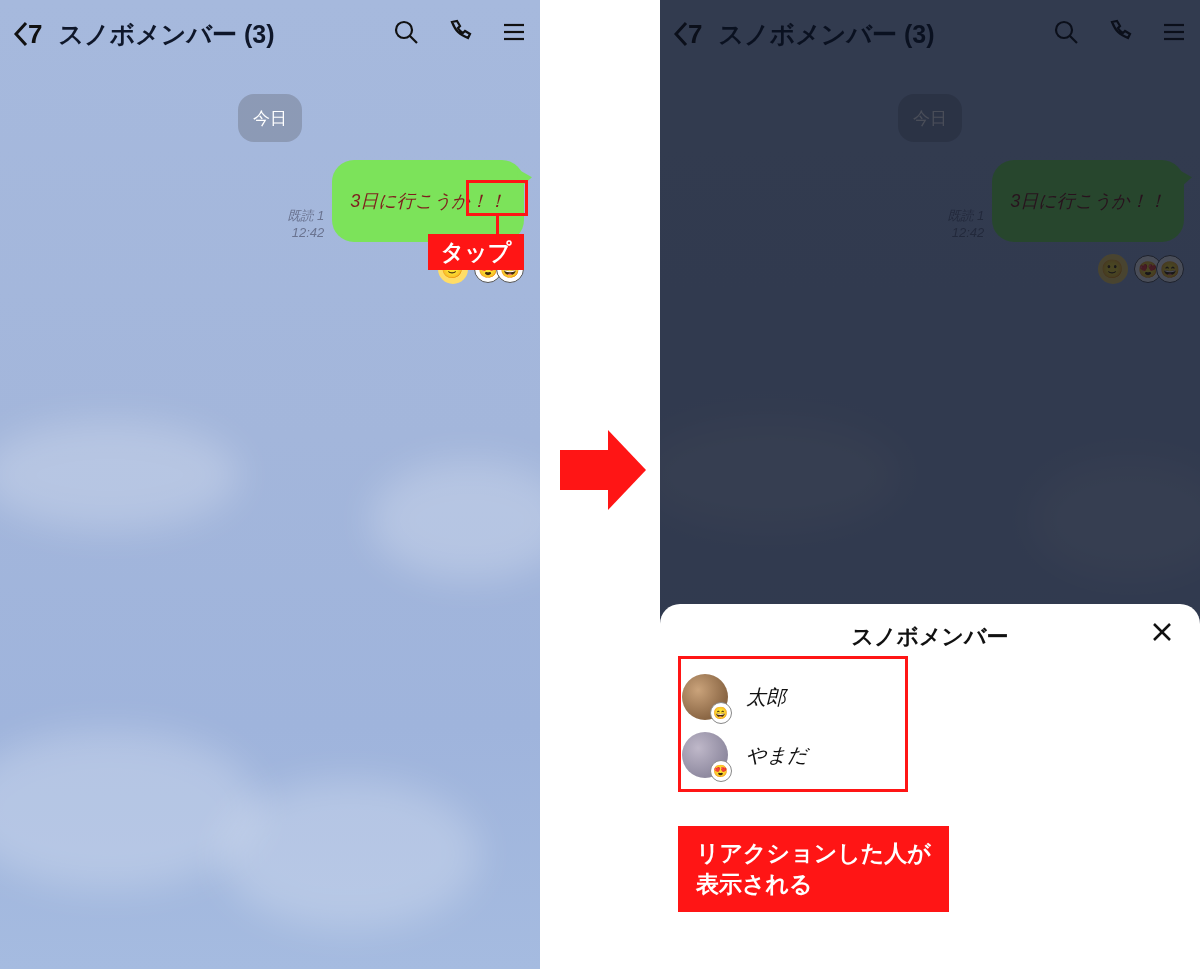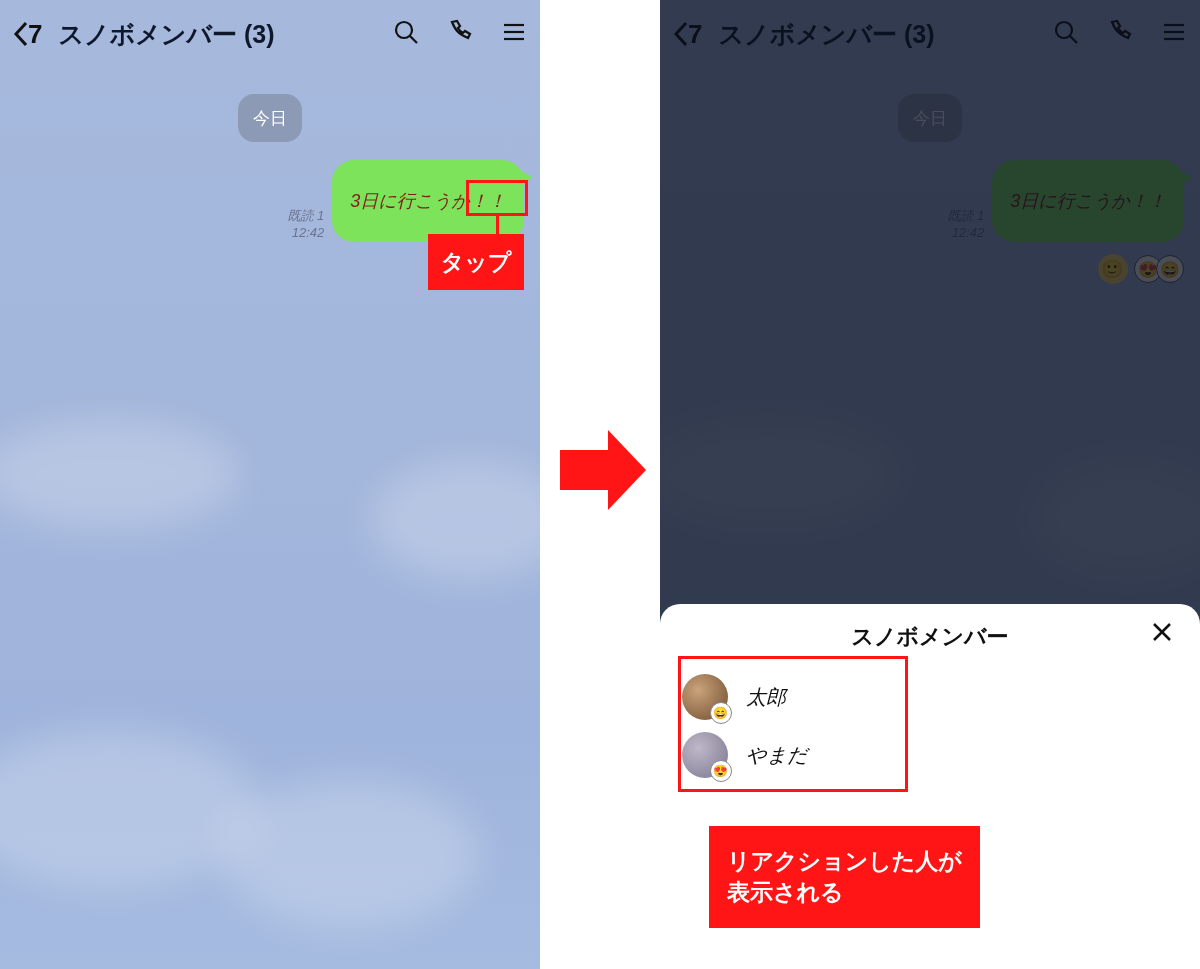--- a/index.html
+++ b/index.html
@@ -26,36 +26,36 @@
   .msg-row{display:flex;justify-content:flex-end;align-items:flex-end;margin-top:18px;padding-right:16px;font-style:italic;}
   .meta{text-align:right;margin-right:8px;color:#6a7390;font-size:13px;line-height:1.3;}
   .bubble{background:#7ce35a;color:#7f1d1d;font-size:18px;padding:29px 18px;border-radius:22px;position:relative;}
   .bubble:after{content:"";position:absolute;right:-8px;top:8px;width:0;height:0;border-left:14px solid #7ce35a;border-top:10px solid transparent;border-bottom:10px solid transparent;transform:rotate(-6deg);}
   .react-row{display:flex;justify-content:flex-end;align-items:center;padding-right:16px;margin-top:12px;gap:6px;}
   .smile-btn{width:30px;height:30px;border-radius:50%;background:#ffdd67;display:flex;align-items:center;justify-content:center;font-size:18px;}
   .reactions{display:flex;align-items:center;}
   .emoji{width:28px;height:28px;border-radius:50%;background:#fff;border:1.5px solid #555;display:flex;align-items:center;justify-content:center;font-size:16px;margin-left:-6px;}
   .emoji:first-child{margin-left:0;}
   .hiliteA{position:absolute;border:3px solid #ff1515;z-index:9;}
-  .tapbox{position:absolute;width:96px;height:56px;background:#ff1515;color:#fff;font-size:23px;font-weight:700;display:flex;align-items:center;justify-content:center;z-index:9;}
+  .tapbox{position:absolute;width:96px;height:36px;background:#ff1515;color:#fff;font-size:23px;font-weight:700;display:flex;align-items:center;justify-content:center;z-index:9;}
   .stem{position:absolute;width:3px;background:#ff1515;z-index:9;}
   .dim{position:absolute;inset:0;background:rgba(10,15,30,.74);z-index:6;}
   .sheet{position:absolute;left:0;right:0;bottom:0;height:365px;background:#fff;border-radius:20px 20px 0 0;z-index:10;padding:18px 22px 22px;}
   .sheet-hdr{position:relative;text-align:center;}
   .sheet-title{font-size:22px;font-weight:600;color:#111;}
   .close-x{position:absolute;right:4px;top:-2px;}
   .close-x svg{width:24px;height:24px;stroke:#111;stroke-width:2.5;fill:none;}
   .rlist{margin-top:16px;}
   .rrow{display:flex;align-items:center;height:58px;}
   .avatar{width:46px;height:46px;border-radius:50%;background:radial-gradient(circle at 35% 35%,#caa37b,#8a6644 70%);position:relative;margin-right:18px;}
   .avatar.b{background:radial-gradient(circle at 35% 35%,#bfb8c9,#8f8aa0 70%);}
   .av-emoji{position:absolute;right:-4px;bottom:-4px;width:22px;height:22px;border-radius:50%;background:#fff;border:1px solid #888;display:flex;align-items:center;justify-content:center;font-size:12px;}
   .uname{font-size:20px;color:#111;font-style:italic;}
   .hiliteB{position:absolute;border:3px solid #ff1515;z-index:15;}
-  .explain{position:absolute;background:#ff1515;color:#fff;font-size:23px;font-weight:700;padding:20px 18px;line-height:1.35;z-index:15;margin-left:31px;}
+  .explain{position:absolute;background:#ff1515;color:#fff;font-size:23px;font-weight:700;padding:12px 18px;line-height:1.35;z-index:15;}
   .arrow{position:absolute;top:430px;left:560px;width:86px;height:80px;z-index:30;}
   .arrow .shaft{position:absolute;top:20px;left:0;width:48px;height:40px;background:#ff1515;}
   .arrow .head{position:absolute;top:0;left:48px;width:0;height:0;border-left:38px solid #ff1515;border-top:40px solid transparent;border-bottom:40px solid transparent;}
 </style>
 </head>
 <body>
 
 <div class="stage">
 
   <div class="shot left">

